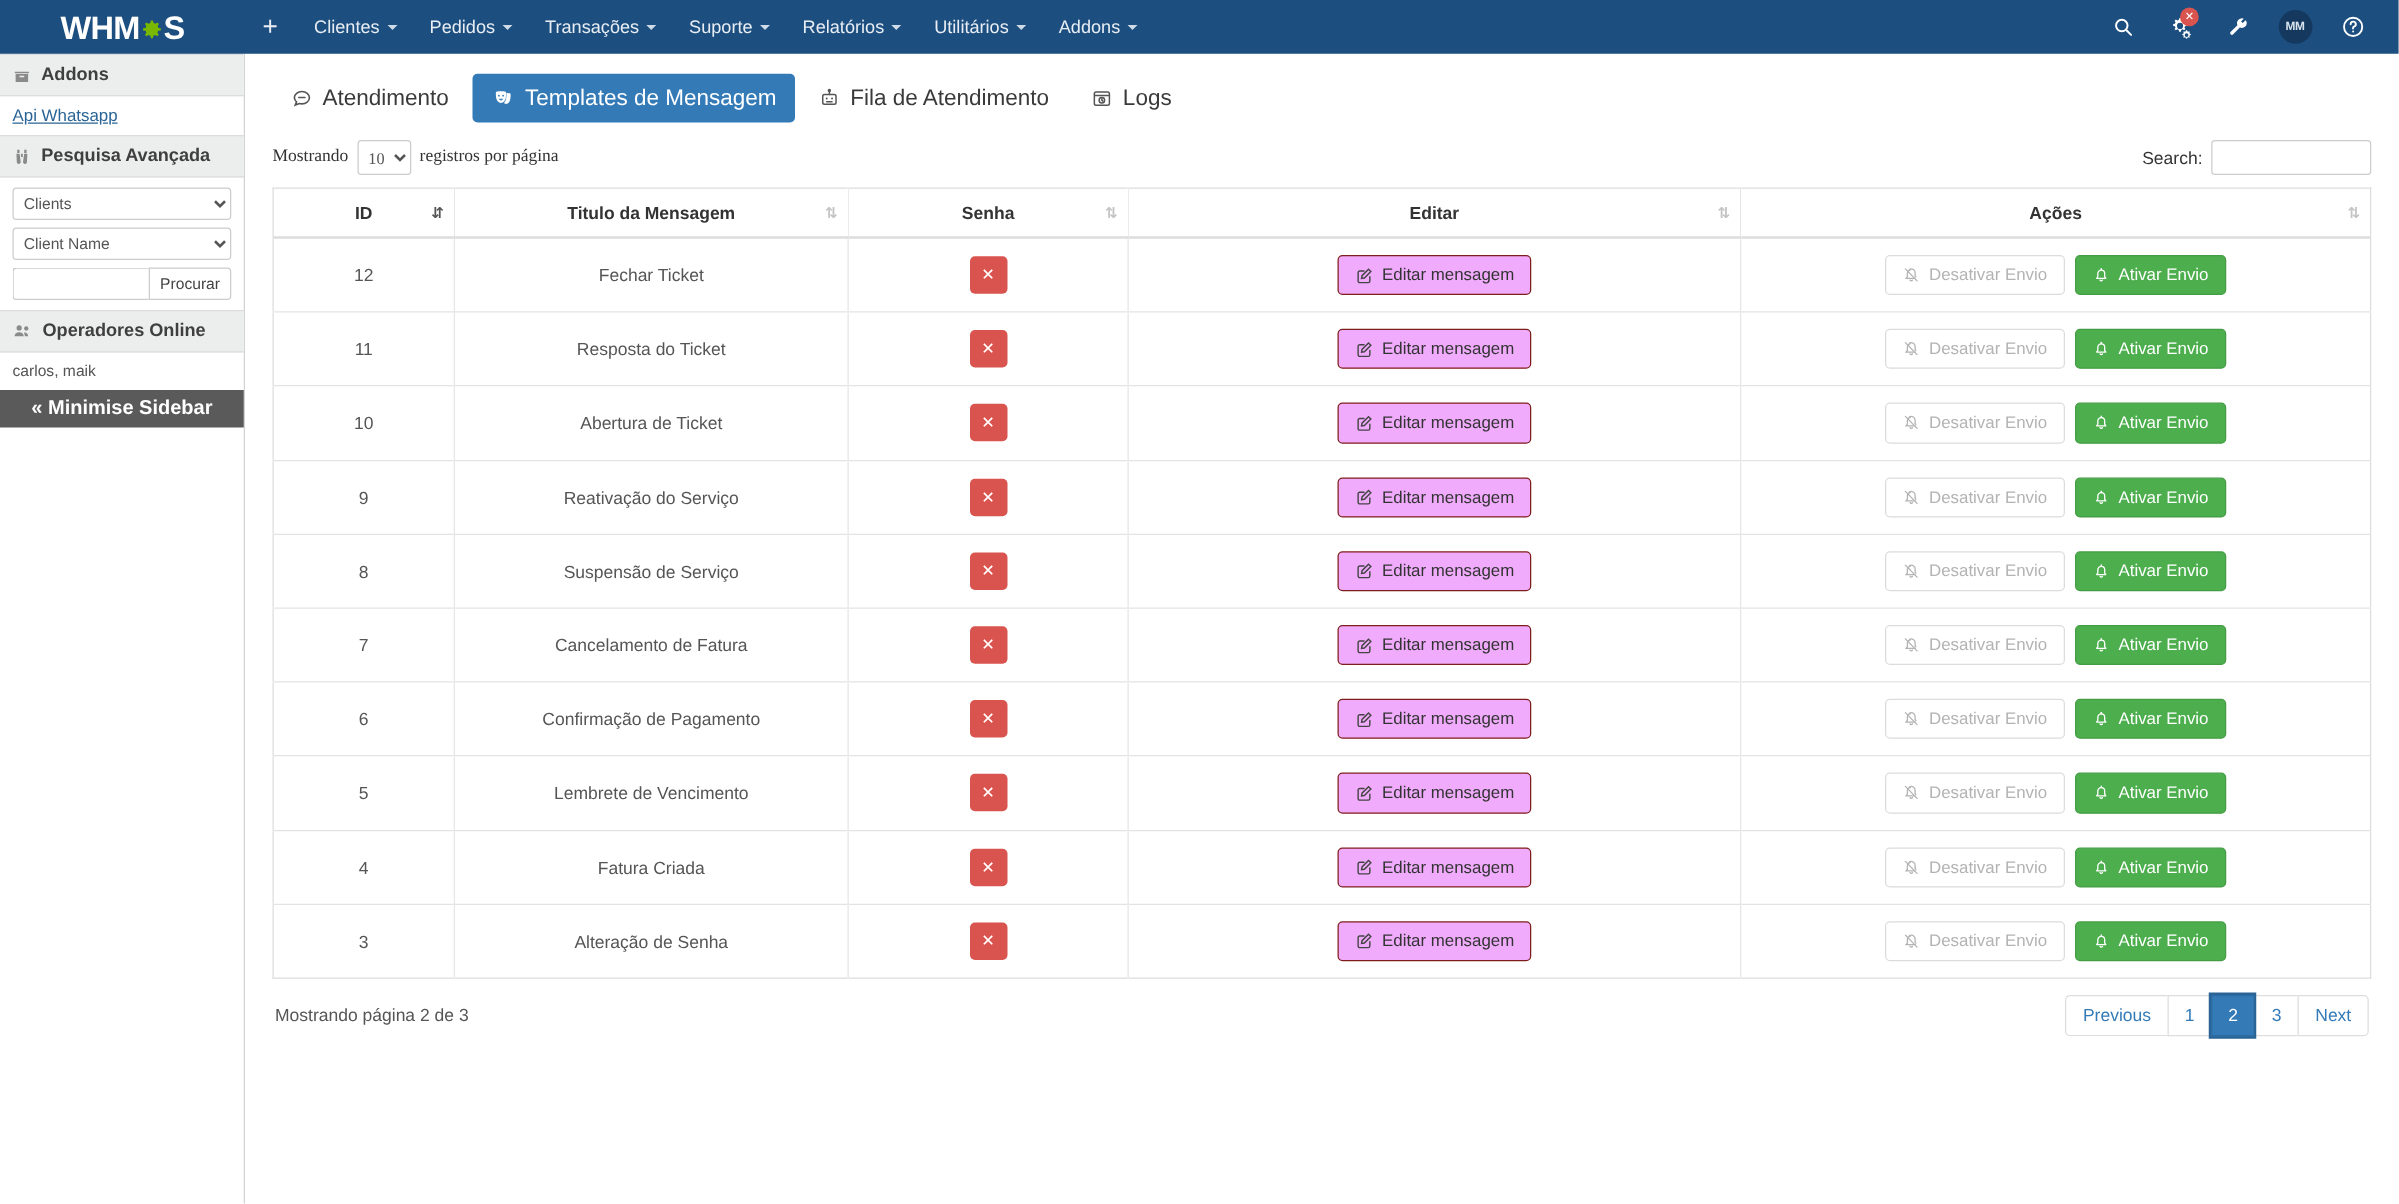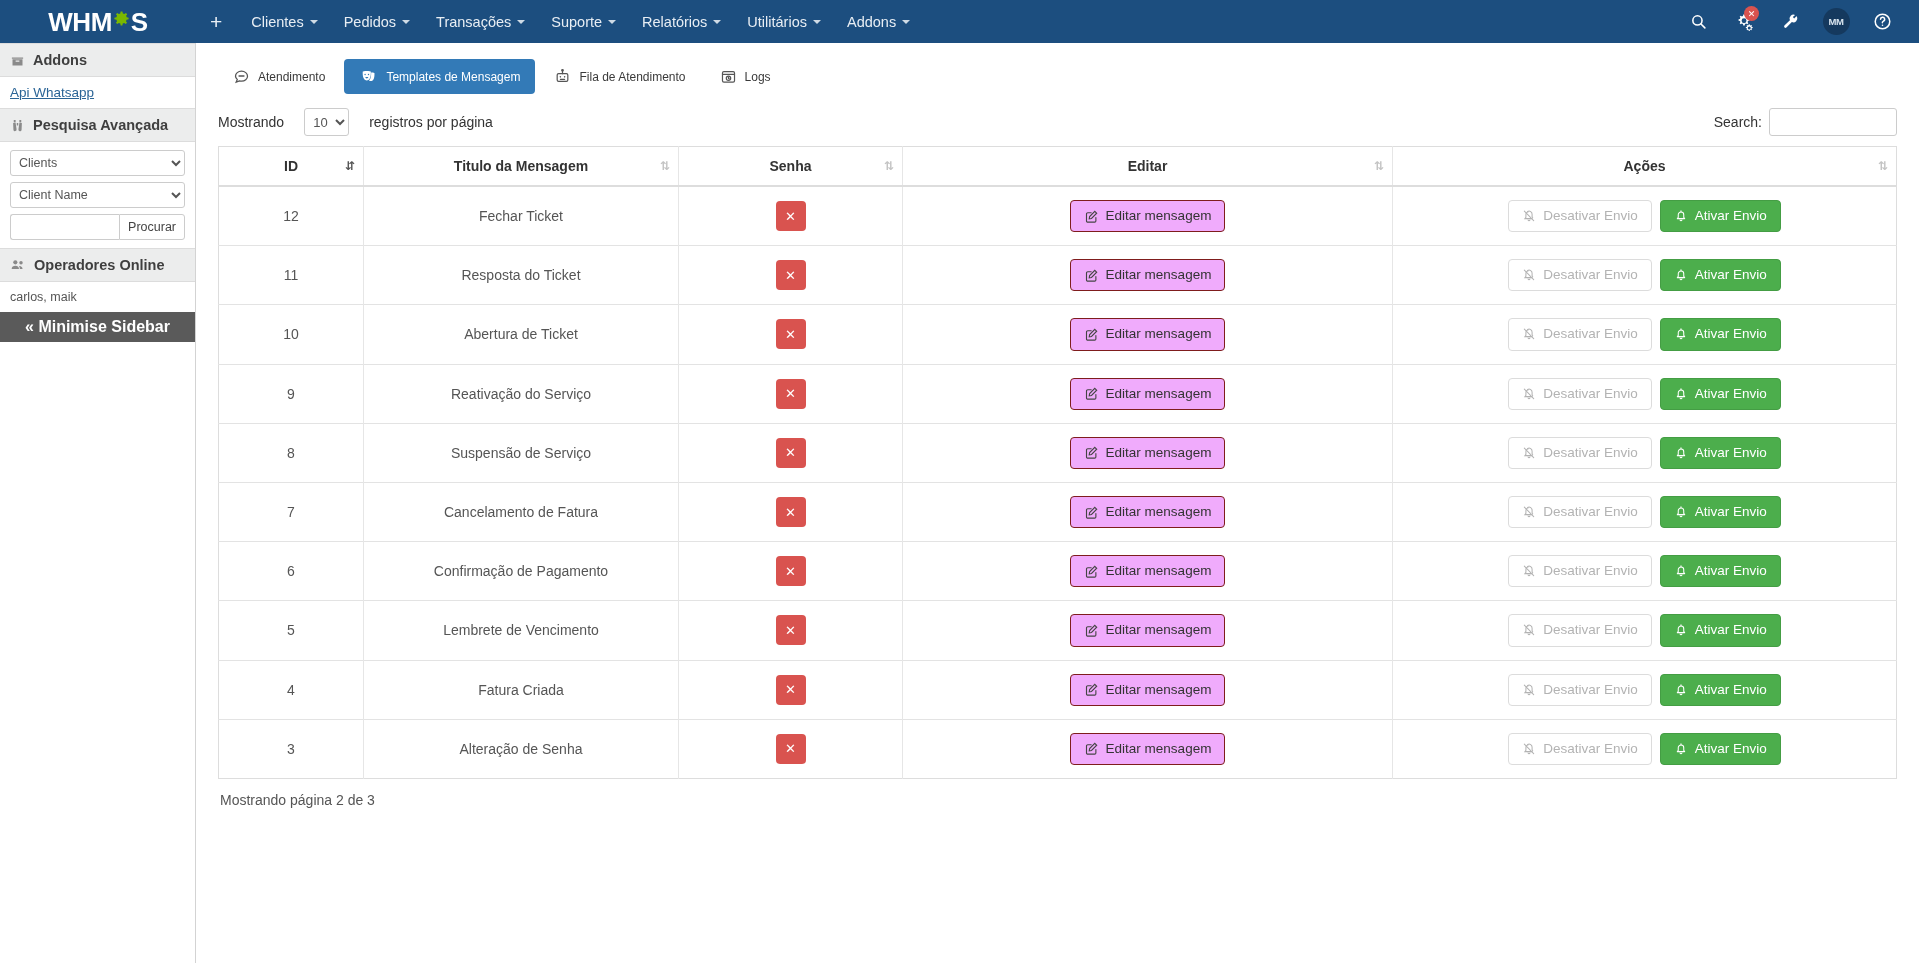--- a/index.html
+++ b/index.html
@@ -29,21 +29,21 @@
     align-items: center;
     justify-content: center;
     flex: 0 0 196px;
   }
   .brand-text {
     color: #fff;
     font-size: 26px;
     font-weight: bold;
     letter-spacing: -0.5px;
     display: flex;
-    align-items: flex-start;
+    align-items: flex-end;
     line-height: 1;
   }
   .brand-gear {
     display: inline-block;
     width: 19px; height: 19px;
     margin: 0 0px 2px 0px;
     position: relative;
   }
   .nav-items {
     display: flex;
@@ -180,21 +180,21 @@
     cursor: pointer;
   }
 
   
   .content { flex: 1 1 auto; padding: 16px 22px 0 22px; min-width: 0; }
 
   .tabs { display: flex; align-items: center; gap: 4px; margin-bottom: 14px; }
   .tab {
     padding: 9px 15px;
     border-radius: 4px;
-    font-size: 12px;
+    font-size: 18px;
     color: #3a3a3a;
     cursor: pointer;
     display: flex;
     align-items: center;
     gap: 8px;
     white-space: nowrap;
   }
   .tab.active { background: #337ab7; color: #fff; }
 
   .breadcrumb {
@@ -209,21 +209,21 @@
   .breadcrumb .crumb { color: #777; }
 
   .table-controls {
     display: flex;
     justify-content: space-between;
     align-items: center;
     margin-bottom: 10px;
     font-size: 14px;
     color: #333;
   }
-  .length-ctl { display: flex; align-items: center; gap: 20px; }
+  .length-ctl { display: flex; align-items: center; gap: 7px; font-family: Liberation Serif, serif; }
   .length-ctl select {
     height: 28px;
     border: 1px solid #ccc;
     border-radius: 3px;
     font-size: 13px;
     padding: 2px 4px;
     color: #555;
     background: #fff;
     font-family: inherit;
   }
@@ -966,16 +966,23 @@
                   <span>Ativar Envio</span>
                 </button>
               </div>
             </td>
           </tr>
         </tbody>
     </table>
 
     <div class="table-footer">
       <div>Mostrando página 2 de 3</div>
+      <div class="pagination">
+        <div class="pg">Previous</div>
+        <div class="pg">1</div>
+        <div class="pg active">2</div>
+        <div class="pg">3</div>
+        <div class="pg">Next</div>
+      </div>
     </div>
 
   </div>
 </div>
 
 </body></html>

